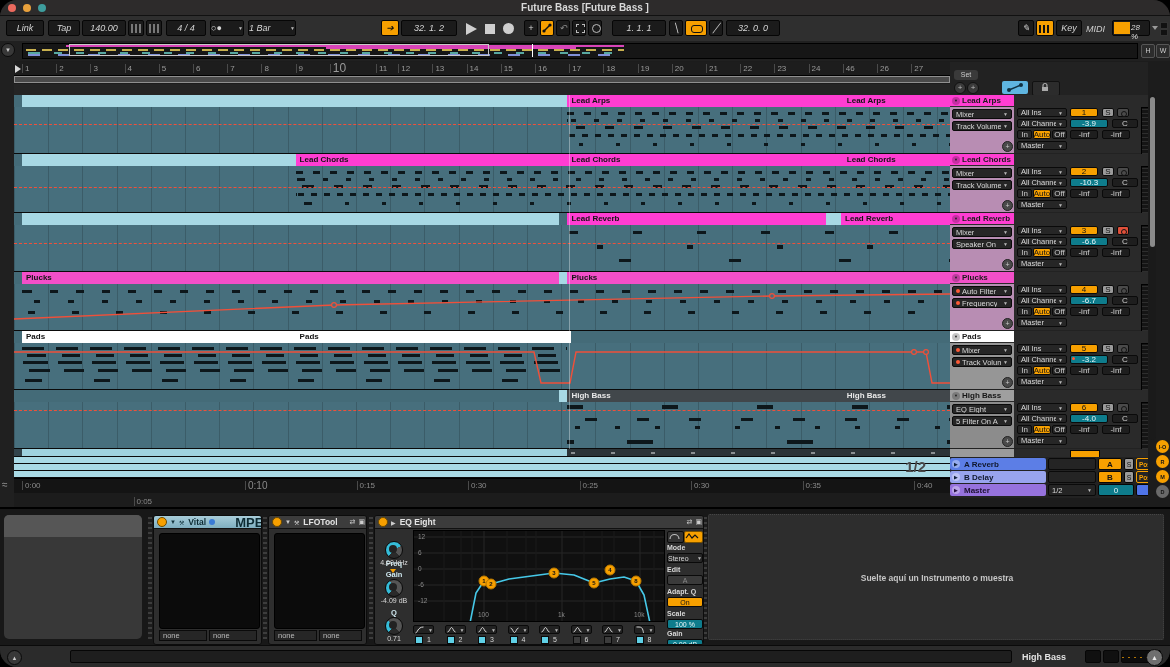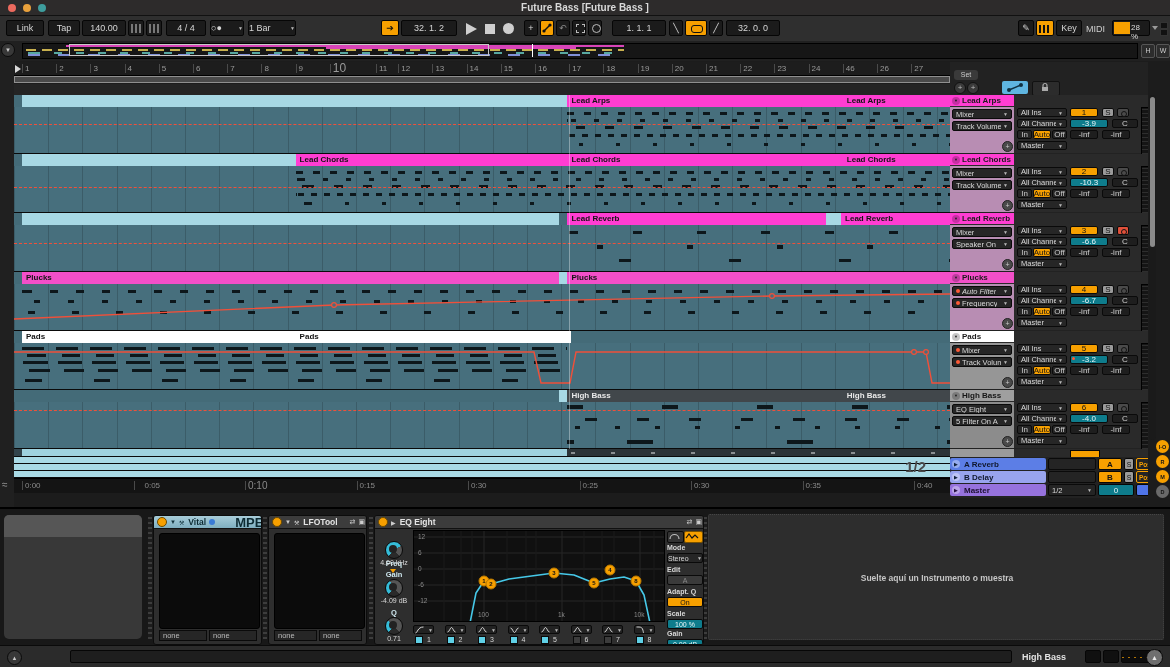--- a/index.html
+++ b/index.html
@@ -1,17 +1,17 @@
 <!DOCTYPE html>
 <html><head>
 <meta charset="utf-8">
 <style>
   html,body{margin:0;padding:0;background:#000;}
   #win{position:relative;width:1170px;height:667px;background:#1c1c1c;overflow:hidden;
-       font-family:"Liberation Sans",sans-serif;-webkit-font-smoothing:antialiased;}
+       font-family:"Liberation Sans",sans-serif;border-radius:17px;-webkit-font-smoothing:antialiased;}
   .r{position:absolute;}
   .bx{position:absolute;background:#1b1b1b;border:1px solid #060606;border-radius:2px;color:#d6d6d6;
       font-size:9px;display:flex;align-items:center;justify-content:center;white-space:nowrap;box-sizing:border-box;}
   .lbl{position:absolute;color:#cfcfcf;font-size:9px;white-space:nowrap;}
   .grid{background-image:repeating-linear-gradient(90deg,rgba(0,0,0,.17) 0 1px,transparent 1px 34.2px);}
   .np-dense,.np-chords,.np-sparse,.np-bass,.np-plucks{background-repeat:repeat-x;}
   .np-dense{background-image:
     repeating-linear-gradient(90deg,#0d171b 0 7px,transparent 7px 17px),
     repeating-linear-gradient(90deg,#0d171b 0 5px,transparent 5px 23px),
     repeating-linear-gradient(90deg,#0d171b 0 9px,transparent 9px 29px),
@@ -57,21 +57,21 @@
 
 <div id="win">
 
   <div class="r" id="titlebar" style="left:0;top:0;width:1170px;height:15px;background:#2d2b2b;border-bottom:1px solid #111;">
     <div class="r" style="left:8px;top:4px;width:8px;height:8px;border-radius:50%;background:#ec6a5e;"></div>
     <div class="r" style="left:23px;top:4px;width:8px;height:8px;border-radius:50%;background:#e9a13c;"></div>
     <div class="r" style="left:38px;top:4px;width:8px;height:8px;border-radius:50%;background:#3e9d9d;"></div>
     <div class="lbl" style="left:0;right:0;top:2px;text-align:center;font-weight:bold;color:#d9d9d9;font-size:10px;">Future Bass   [Future Bass ]</div>
   </div>
 
-  <div class="r" id="transport" style="left:0;top:16px;width:1170px;height:25px;background:#2f2f2f;border-bottom:6px solid #f97316;">
+  <div class="r" id="transport" style="left:0;top:16px;width:1170px;height:25px;background:#2f2f2f;border-bottom:6px solid #f97316;font-style:italic;">
       <div style="position: absolute; left: 6px; top: 4px; width: 38px; height: 16px; background: rgb(27, 27, 27); border: 1px solid rgb(6, 6, 6); border-radius: 2px; color: rgb(214, 214, 214); font-size: 9px; display: flex; align-items: center; justify-content: center; box-sizing: border-box;">Link</div>
       <div style="position: absolute; left: 48px; top: 4px; width: 32px; height: 16px; background: rgb(27, 27, 27); border: 1px solid rgb(6, 6, 6); border-radius: 2px; color: rgb(214, 214, 214); font-size: 9px; display: flex; align-items: center; justify-content: center; box-sizing: border-box;">Tap</div>
       <div style="position: absolute; left: 82px; top: 4px; width: 44px; height: 16px; background: rgb(27, 27, 27); border: 1px solid rgb(6, 6, 6); border-radius: 2px; color: rgb(214, 214, 214); font-size: 9px; display: flex; align-items: center; justify-content: center; box-sizing: border-box;">140.00</div>
       <div style="position: absolute; left: 128px; top: 4px; width: 16px; height: 16px; background: repeating-linear-gradient(90deg, rgb(119, 119, 119) 0px, rgb(119, 119, 119) 2px, transparent 2px, transparent 4px) 2px 3px / 10px 9px no-repeat rgb(27, 27, 27); border: 1px solid rgb(6, 6, 6); border-radius: 2px; color: rgb(214, 214, 214); font-size: 9px; display: flex; align-items: center; justify-content: center; box-sizing: border-box;"></div>
       <div style="position: absolute; left: 146px; top: 4px; width: 16px; height: 16px; background: repeating-linear-gradient(90deg, rgb(119, 119, 119) 0px, rgb(119, 119, 119) 2px, transparent 2px, transparent 4px) 2px 3px / 10px 9px no-repeat rgb(27, 27, 27); border: 1px solid rgb(6, 6, 6); border-radius: 2px; color: rgb(214, 214, 214); font-size: 9px; display: flex; align-items: center; justify-content: center; box-sizing: border-box;"></div>
       <div style="position: absolute; left: 166px; top: 4px; width: 40px; height: 16px; background: rgb(27, 27, 27); border: 1px solid rgb(6, 6, 6); border-radius: 2px; color: rgb(214, 214, 214); font-size: 9px; display: flex; align-items: center; justify-content: center; box-sizing: border-box;">4 / 4</div>
       <div style="position: absolute; left: 210px; top: 4px; width: 34px; height: 16px; background: rgb(27, 27, 27); border: 1px solid rgb(6, 6, 6); border-radius: 2px; color: rgb(214, 214, 214); font-size: 9px; display: flex; align-items: center; justify-content: center; box-sizing: border-box;">○●<span class="ddarrow">▼</span></div>
       <div style="position: absolute; left: 248px; top: 4px; width: 48px; height: 16px; background: rgb(27, 27, 27); border: 1px solid rgb(6, 6, 6); border-radius: 2px; color: rgb(214, 214, 214); font-size: 9px; display: flex; align-items: center; justify-content: center; box-sizing: border-box;">1 Bar<span class="ddarrow">▼</span></div>
       <div style="position: absolute; left: 381px; top: 4px; width: 18px; height: 16px; background: rgb(247, 160, 0); border: 1px solid rgb(6, 6, 6); border-radius: 2px; color: rgb(17, 17, 17); font-size: 9px; display: flex; align-items: center; justify-content: center; box-sizing: border-box;">➔</div>
       <div style="position: absolute; left: 401px; top: 4px; width: 56px; height: 16px; background: rgb(27, 27, 27); border: 1px solid rgb(6, 6, 6); border-radius: 2px; color: rgb(214, 214, 214); font-size: 9px; display: flex; align-items: center; justify-content: center; box-sizing: border-box;">32. 1. 2</div>
@@ -245,21 +245,21 @@
       <div style="position: absolute; left: 553.49px; top: 0px; width: 398.43px; height: 8px; background: repeating-linear-gradient(90deg, rgba(255, 255, 255, 0.45) 0px, rgba(255, 255, 255, 0.45) 4px, transparent 4px, transparent 40px) 4px 3px / 100% 2px repeat-x rgb(44, 52, 56);"></div>
     </div>
   <div class="r" id="lanes" style="left:14px;top:457px;width:936px;height:21px;overflow:hidden;">
       <div class="grid" style="position: absolute; left: 0px; top: 0px; width: 936px; height: 7px; background: rgb(169, 218, 229); border-bottom: 1px solid rgb(10, 10, 10); box-sizing: border-box;"></div>
       <div class="grid" style="position: absolute; left: 0px; top: 7px; width: 936px; height: 7px; background: rgb(169, 218, 229); border-bottom: 1px solid rgb(10, 10, 10); box-sizing: border-box;"></div>
       <div class="grid" style="position: absolute; left: 0px; top: 14px; width: 936px; height: 7px; background: rgb(169, 218, 229); border-bottom: 1px solid rgb(10, 10, 10); box-sizing: border-box;"></div>
     </div>
   <div class="r lbl" style="left:890px;top:458px;width:36px;text-align:right;font-size:15px;font-weight:bold;color:#4a4a4a;">1/2</div>
   <div class="r" id="timeruler" style="left:14px;top:478px;width:936px;height:14px;background:#141414;border-top:1px solid #000;">
       <div style="position: absolute; left: 8px; top: 2px; height: 9px; line-height: 9px; padding-left: 2px; border-left: 1px solid rgb(74, 74, 74); color: rgb(138, 138, 138); font-size: 8px;">0:00</div>
-      <div style="position: absolute; left: 119.5px; top: 2px; height: 9px; line-height: 9px; padding-left: 10px; border-left: 1px solid rgb(74, 74, 74); color: rgb(138, 138, 138); font-size: 8px;">0:05</div>
+      <div style="position: absolute; left: 119.5px; top: 18px; height: 9px; line-height: 9px; padding-left: 2px; border-left: 1px solid rgb(74, 74, 74); color: rgb(138, 138, 138); font-size: 8px;">0:05</div>
       <div style="position: absolute; left: 231px; top: 2px; height: 9px; line-height: 9px; padding-left: 2px; border-left: 1px solid rgb(74, 74, 74); color: rgb(138, 138, 138); font-size: 10px;">0:10</div>
       <div style="position: absolute; left: 342.5px; top: 2px; height: 9px; line-height: 9px; padding-left: 2px; border-left: 1px solid rgb(74, 74, 74); color: rgb(138, 138, 138); font-size: 8px;">0:15</div>
       <div style="position: absolute; left: 454px; top: 2px; height: 9px; line-height: 9px; padding-left: 2px; border-left: 1px solid rgb(74, 74, 74); color: rgb(138, 138, 138); font-size: 8px;">0:30</div>
       <div style="position: absolute; left: 565.5px; top: 2px; height: 9px; line-height: 9px; padding-left: 2px; border-left: 1px solid rgb(74, 74, 74); color: rgb(138, 138, 138); font-size: 8px;">0:25</div>
       <div style="position: absolute; left: 677px; top: 2px; height: 9px; line-height: 9px; padding-left: 2px; border-left: 1px solid rgb(74, 74, 74); color: rgb(138, 138, 138); font-size: 8px;">0:30</div>
       <div style="position: absolute; left: 788.5px; top: 2px; height: 9px; line-height: 9px; padding-left: 2px; border-left: 1px solid rgb(74, 74, 74); color: rgb(138, 138, 138); font-size: 8px;">0:35</div>
       <div style="position: absolute; left: 900px; top: 2px; height: 9px; line-height: 9px; padding-left: 2px; border-left: 1px solid rgb(74, 74, 74); color: rgb(138, 138, 138); font-size: 8px;">0:40</div>
       <div style="position: absolute; left: 1011.5px; top: 2px; height: 9px; line-height: 9px; padding-left: 2px; border-left: 1px solid rgb(74, 74, 74); color: rgb(138, 138, 138); font-size: 8px;">0:45</div>
     </div>
 
@@ -419,21 +419,21 @@
           <div style="position: absolute; left: 32px; top: 23px; width: 28px; height: 9px; background: rgb(30, 30, 30); border: 1px solid rgb(10, 10, 10); border-radius: 2px; color: rgb(207, 207, 207); font-size: 8px; display: flex; align-items: center; justify-content: center; box-sizing: border-box;">-inf</div>
         </div>
         <div style="position: absolute; left: 191px; top: 12px; width: 6px; height: 46px; background: repeating-linear-gradient(0deg, rgb(46, 46, 46) 0px, rgb(46, 46, 46) 1px, transparent 1px, transparent 4px) rgb(21, 21, 21); border: 1px solid rgb(0, 0, 0);"></div>
       </div>
       <div style="position: absolute; left: 0px; top: 210px; width: 198px; height: 58px; background: rgb(42, 42, 42);">
         <div style="position: absolute; left: 0px; top: 0px; width: 64px; height: 11px; background: rgb(243, 79, 201); display: flex; align-items: center;">
           <div style="position: relative; left: 2px; width: 8px; height: 8px; border-radius: 50%; background: rgba(0, 0, 0, 0.22); color: rgb(27, 27, 27); font-size: 4px; text-align: center; line-height: 8px; flex: 0 0 auto;">▼</div>
           <span style="font-size: 8px; font-weight: bold; color: rgb(27, 27, 27); margin-left: 4px; white-space: nowrap; overflow: hidden;">Plucks</span>
         </div>
         <div style="position: absolute; left: 0px; top: 12px; width: 64px; height: 46px; background: rgb(184, 141, 179);">
-          <div style="position: absolute; left: 2px; top: 2px; width: 60px; height: 10px; background: rgb(38, 38, 38); border: 1px solid rgb(10, 10, 10); border-radius: 2px; display: flex; align-items: center; padding: 0px 3px; box-sizing: border-box; overflow: hidden; color: rgb(216, 216, 216); font-size: 7.5px; font-style: italic;">
+          <div style="position: absolute; left: 2px; top: 2px; width: 60px; height: 10px; background: rgb(38, 38, 38); border: 1px solid rgb(10, 10, 10); border-radius: 2px; display: flex; align-items: center; padding: 0px 3px; box-sizing: border-box; overflow: hidden; color: rgb(216, 216, 216); font-size: 7.5px;">
             <span class="dot"></span>
             <span style="overflow: hidden; white-space: nowrap;">Auto Filter</span>
             <span class="ddarrow">▼</span>
           </div>
           <div style="position: absolute; left: 2px; top: 14px; width: 60px; height: 10px; background: rgb(38, 38, 38); border: 1px solid rgb(10, 10, 10); border-radius: 2px; display: flex; align-items: center; padding: 0px 3px; box-sizing: border-box; overflow: hidden; color: rgb(216, 216, 216); font-size: 7.5px;">
             <span class="dot"></span>
             <span style="overflow: hidden; white-space: nowrap;">Frequency</span>
             <span class="ddarrow">▼</span>
           </div>
           <div style="position: absolute; left: 52px; top: 34px; width: 9px; height: 9px; border-radius: 50%; background: rgb(74, 74, 74); border: 1px solid rgb(34, 34, 34); color: rgb(204, 204, 204); font-size: 7px; text-align: center; line-height: 9px;">+</div>

